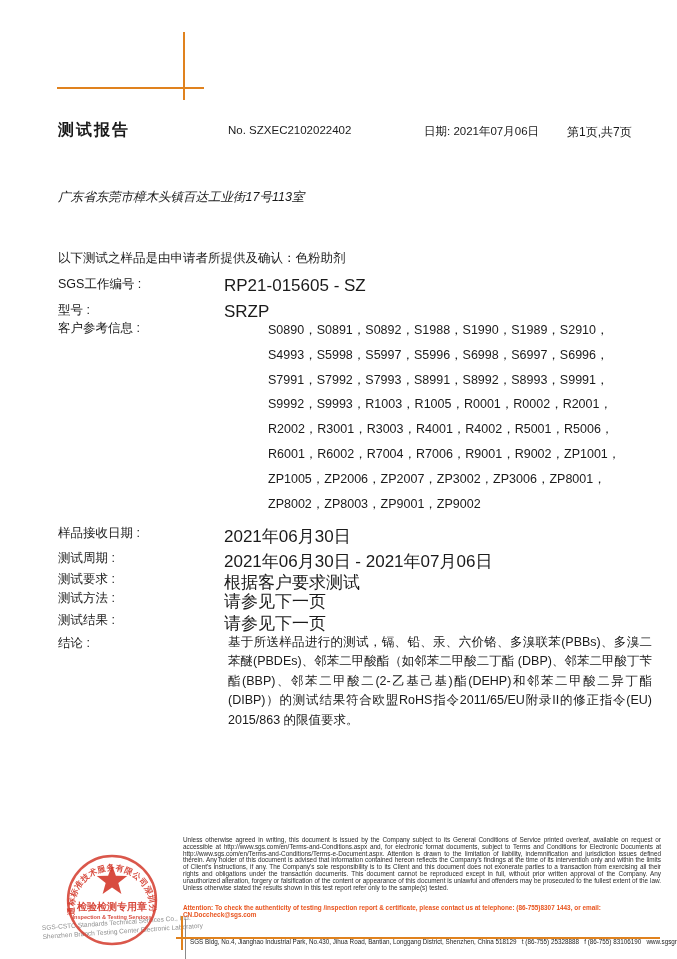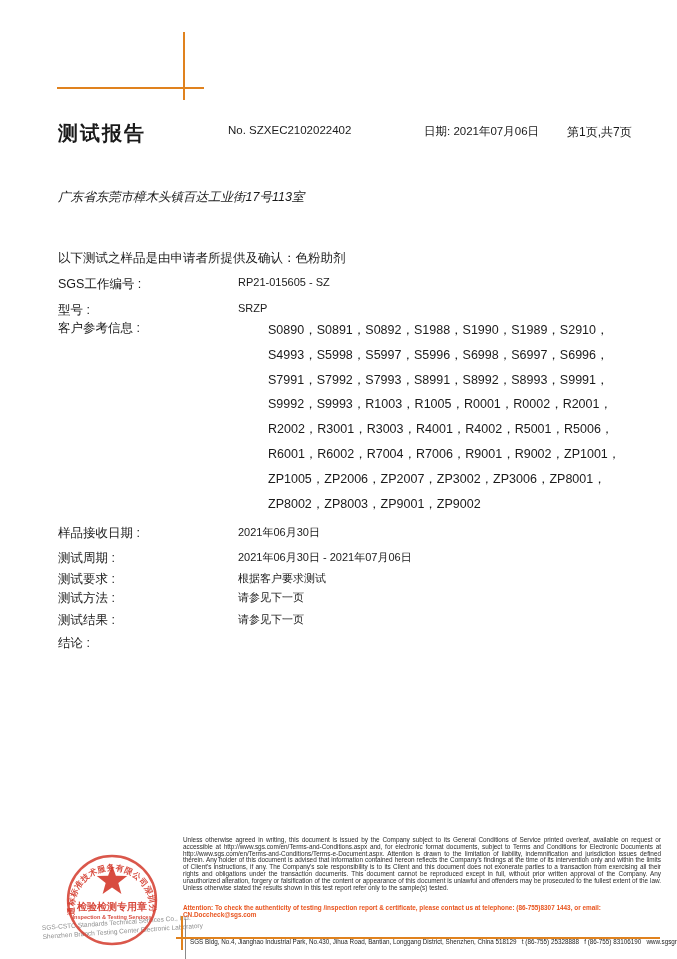--- a/index.html
+++ b/index.html
@@ -10,31 +10,31 @@
   }
   .abs{position:absolute;}
   
   .logo-text{
     left:72px;top:30px;font-size:57px;font-weight:bold;color:#8d8d8d;
     line-height:1;letter-spacing:-2px;
   }
   .crosshair-v{left:183px;top:32px;width:2px;height:68px;background:#e0821e;}
   .crosshair-h{left:57px;top:87px;width:147px;height:2px;background:#e0821e;}
   
-  .doc-title{left:58px;top:120px;font-size:20px;font-weight:bold;letter-spacing:2px;}
+  .doc-title{left:58px;top:120px;font-size:16px;font-weight:bold;letter-spacing:2px;}
   .report-no{left:228px;top:124px;font-size:11.5px;}
   .report-date{left:424px;top:124px;font-size:11.5px;}
   .report-page{left:567px;top:124px;font-size:12px;}
   
   .company{left:58px;top:163px;font-size:12.5px;}
   .address{left:58px;top:189px;font-size:12.5px;font-style:italic;}
   
   .intro{left:58px;top:250px;font-size:12.5px;}
   .lbl{left:58px;font-size:12.5px;}
-  .val{left:238px;font-size:11px;}
+  .val{left:224px;font-size:17px;}
   .ref-lines{left:228px;top:318px;font-size:12.5px;line-height:24.8px;width:430px;margin-left:40px;}
   .conclusion-par{left:228px;top:633px;width:424px;font-size:12.5px;line-height:19.4px;text-align:justify;}
   
   .seal-company{left:42px;top:917px;width:170px;font-size:6.6px;color:#8f8f8f;
     transform:rotate(-4deg);line-height:9px;}
   .seal-svg{left:50px;top:853px;}
   .disclaimer{left:183px;top:837px;width:478px;font-size:6.4px;line-height:6.8px;
     color:#2b2b2b;text-align:justify;}
   .attention{left:183px;top:905px;width:478px;font-size:6.4px;line-height:6.8px;
     color:#e8541e;font-weight:bold;}
@@ -88,20 +88,21 @@
   <div class="abs lbl" style="top:571px">测试要求 :</div>
   <div class="abs val" style="top:571px">根据客户要求测试</div>
 
   <div class="abs lbl" style="top:590px">测试方法 :</div>
   <div class="abs val" style="top:590px">请参见下一页</div>
 
   <div class="abs lbl" style="top:612px">测试结果 :</div>
   <div class="abs val" style="top:612px">请参见下一页</div>
 
   <div class="abs lbl" style="top:635px">结论 :</div>
+  <div class="abs conclusion-par">基于所送样品进行的测试，镉、铅、汞、六价铬、多溴联苯(PBBs)、多溴二苯醚(PBDEs)、邻苯二甲酸酯（如邻苯二甲酸二丁酯 (DBP)、邻苯二甲酸丁苄酯(BBP)、邻苯二甲酸二(2-乙基己基)酯(DEHP)和邻苯二甲酸二异丁酯(DIBP)）的测试结果符合欧盟RoHS指令2011/65/EU附录II的修正指令(EU) 2015/863 的限值要求。</div>
 
   <div class="abs seal-company">
     <div>SGS-CSTC Standards Technical Services Co., Ltd.</div>
     <div>Shenzhen Branch Testing Center Electronic Laboratory</div>
   </div>
 
   <svg class="abs seal-svg" width="125" height="96" viewBox="0 0 125 96">
     <defs>
       <path id="ringArc" d="M 25,64 A 38,38 0 1 1 99,64" fill="none"></path>
     </defs>

